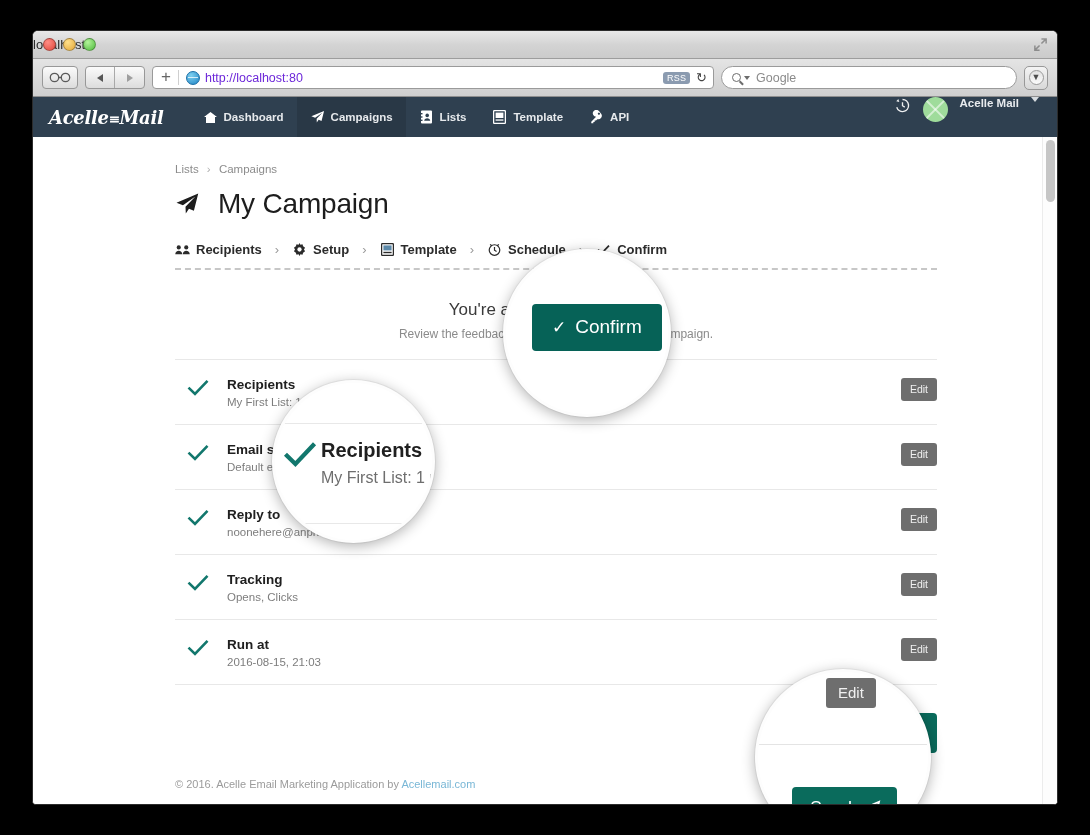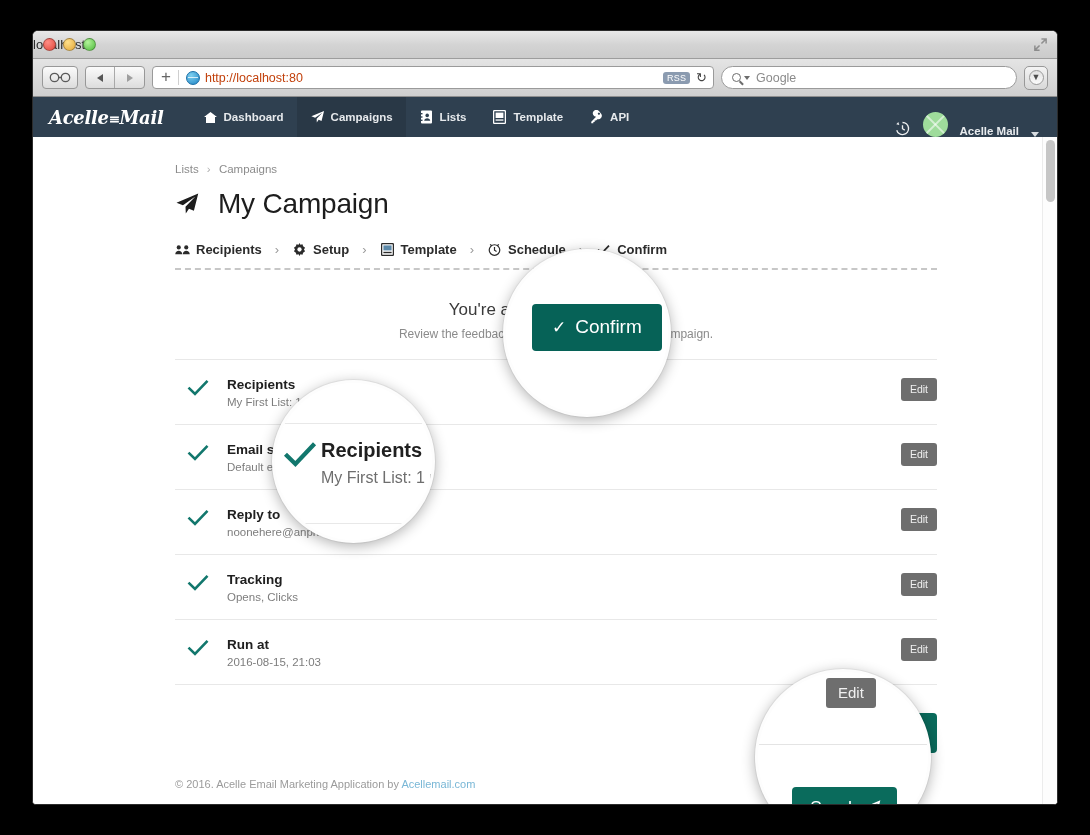--- a/index.html
+++ b/index.html
@@ -81,21 +81,21 @@
   .globe {
     width: 14px; height: 14px; border-radius: 50%;
     background: radial-gradient(circle at 35% 30%, #7fd0f0, #1f84c4);
     border: 1px solid #1a6ea6; flex: 0 0 auto; margin-right: 5px;
     position: relative;
   }
   .globe::after {
     content:""; position:absolute; left:1px; top:5.5px; width:10px; height:1px;
     background: rgba(255,255,255,.75);
   }
-  .url-text { font-size: 12.5px; color: #c2410c; white-space: nowrap; }
+  .url-text { font-size: 12.5px; color: #6d28d9; white-space: nowrap; }
   .url-right { margin-left: auto; display: flex; align-items: center; gap: 6px; padding-right: 2px; }
   .rss {
     background: #8b9bb0; color: #fff; font-size: 9px; font-weight: normal;
     border-radius: 3px; padding: 1px 4px; letter-spacing: .2px;
   }
   .reload { font-size: 13px; color: #444; }
 
   .searchbar {
     width: 296px; height: 23px; background: #fff;
     border: 1px solid #9a9a9a; border-radius: 12px;
@@ -141,21 +141,21 @@
   .nav-items { display: flex; align-items: stretch; height: 100%; text-align: center; }
   .nav-item {
     display: flex; align-items: center; gap: 6px;
     padding: 0 13px; color: #e6e9ec; font-size: 11.5px; font-weight: bold;
     white-space: nowrap;
   }
   .nav-item.active { background: #293846; }
   .nav-ic { width: 15px; height: 14px; display: inline-flex; align-items: center; justify-content: center; }
   .nav-right {
     position: absolute; right: 18px; top: 0; height: 100%;
-    display: flex; align-items: flex-end; gap: 12px;
+    display: flex; align-items: flex-start; gap: 12px;
   }
   .hist-ic { width: 17px; height: 17px; opacity: .92; }
   .avatar {
     width: 25px; height: 25px; border-radius: 50%;
     background: #9fdc9b; position: relative; overflow: hidden;
   }
   .avatar::before, .avatar::after {
     content:""; position:absolute; left:50%; top:0; width:1.5px; height:100%;
     background: rgba(255,255,255,.55);
   }

